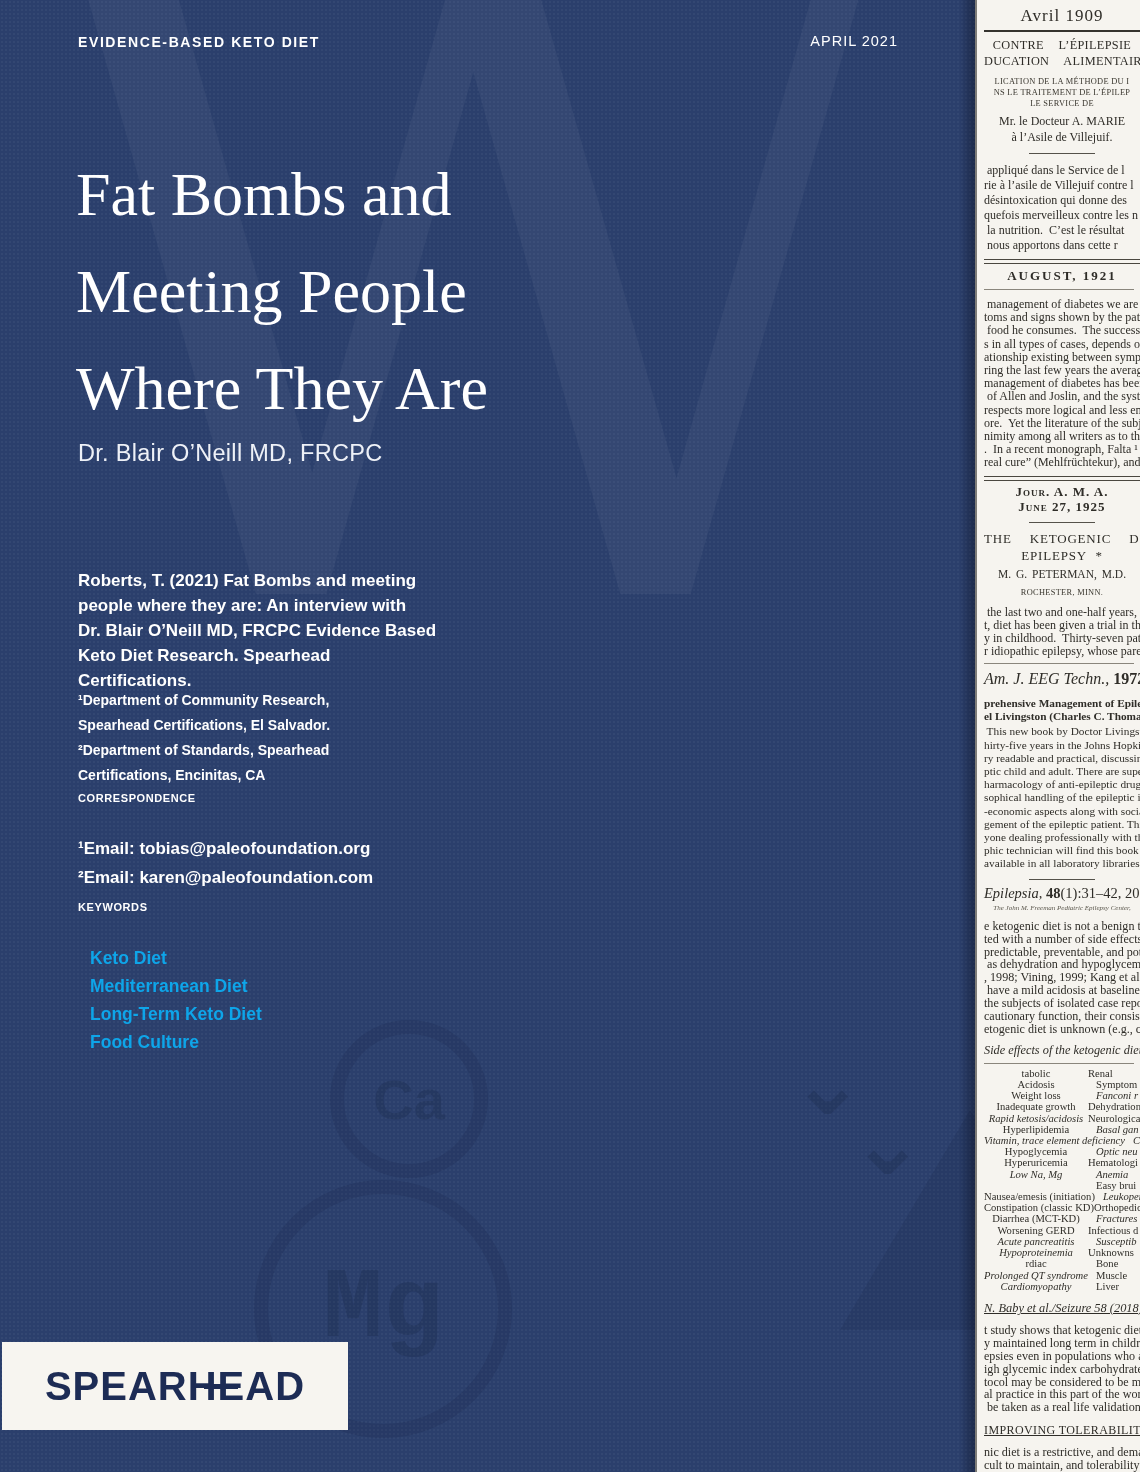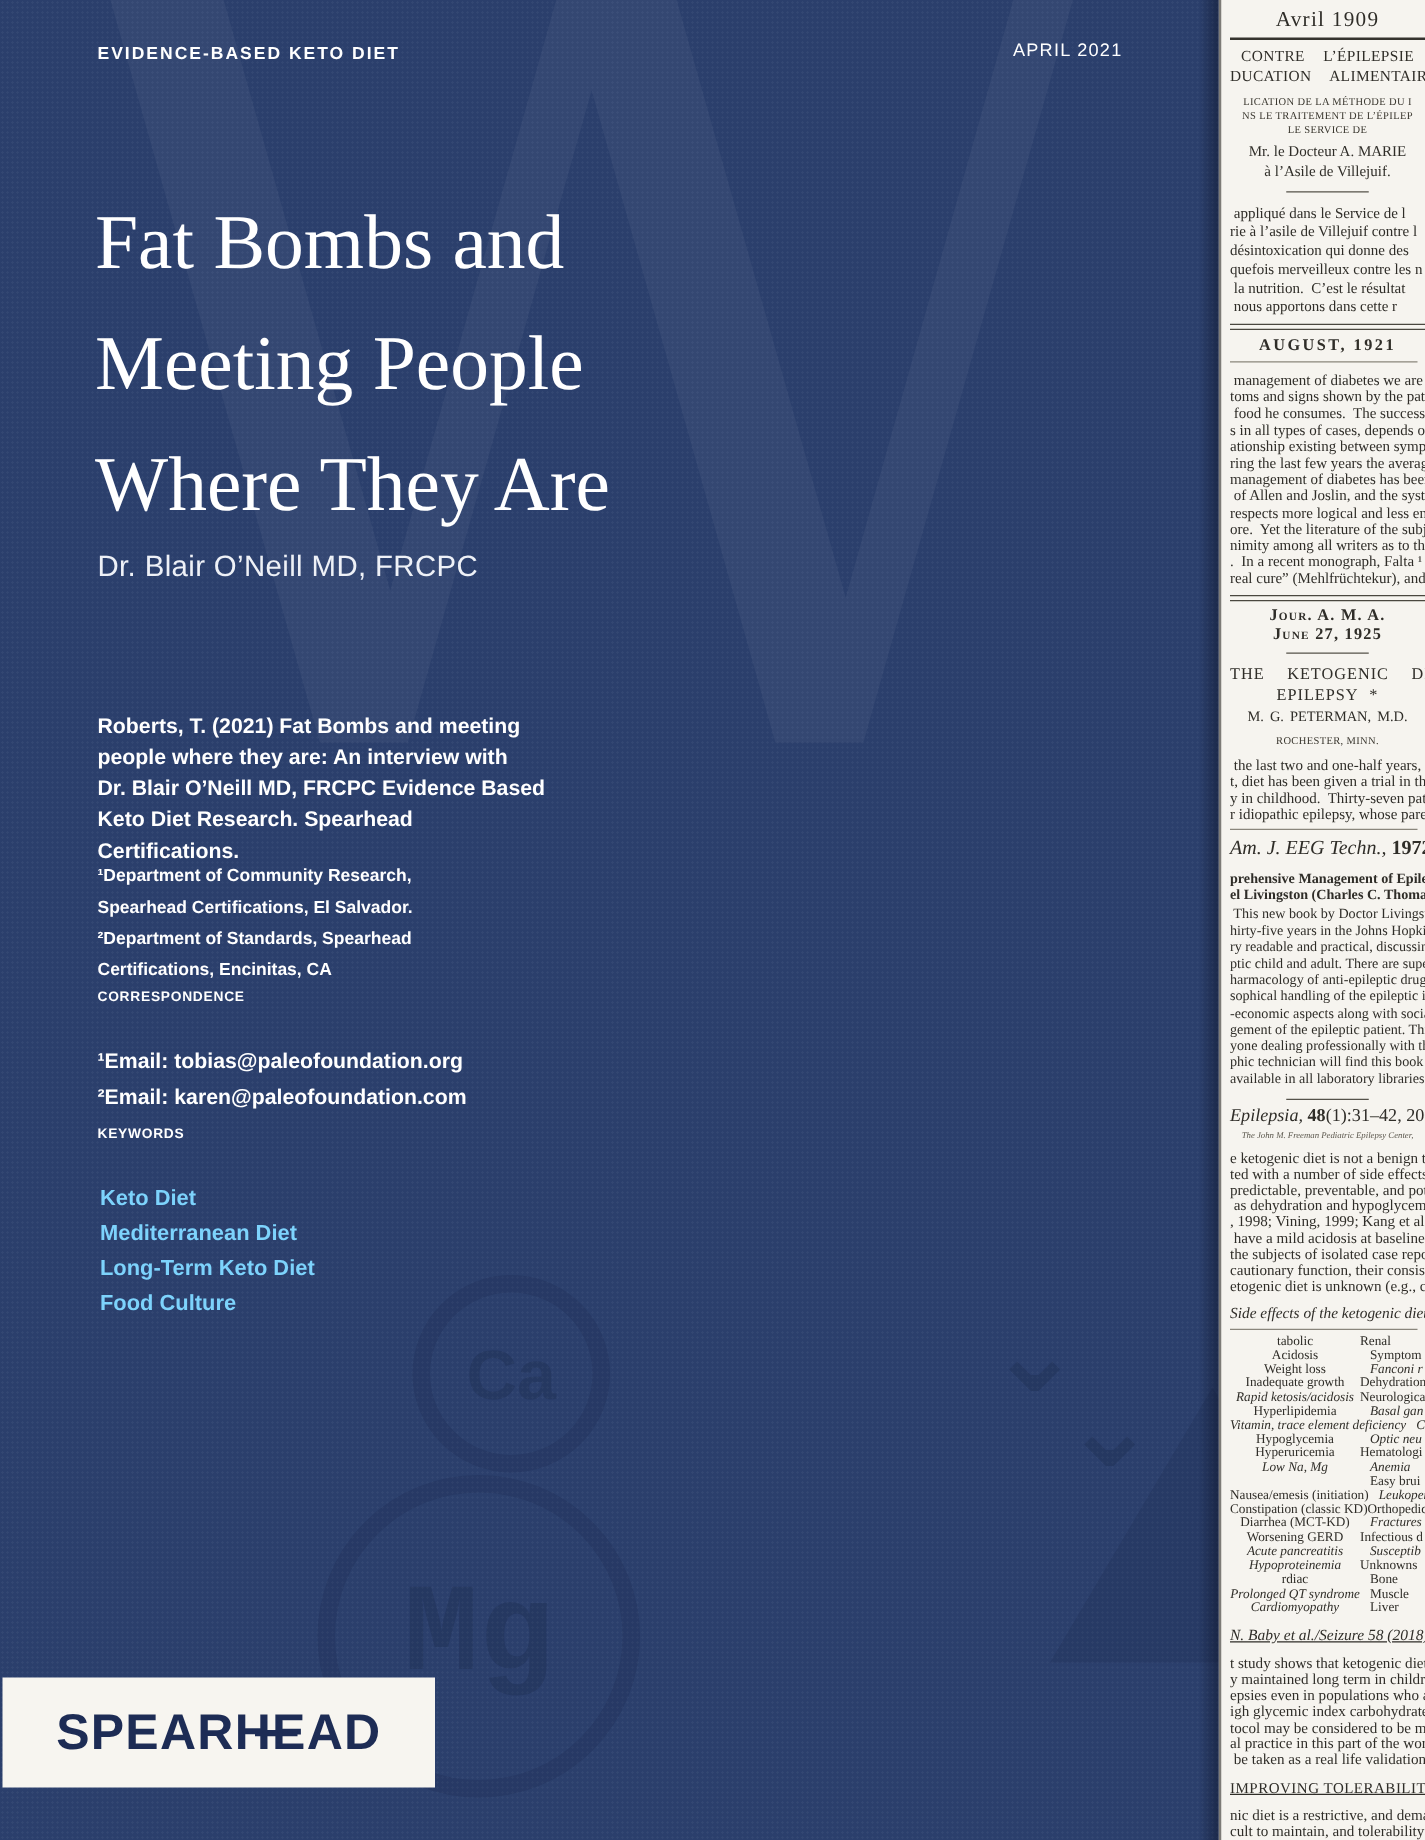--- a/index.html
+++ b/index.html
@@ -28,21 +28,21 @@
     font-weight:400;font-size:62px;line-height:97px;white-space:pre-line;}
   .author{position:absolute;left:78px;top:440px;color:#eef1f7;font-size:23.5px;font-weight:400;letter-spacing:.3px;}
   .citation{position:absolute;left:78px;top:568px;width:420px;color:#fff;font-size:17px;line-height:25px;
     font-weight:600;white-space:pre-line;}
   .affil{position:absolute;left:78px;top:688px;width:420px;color:#fff;font-size:14px;line-height:25px;
     font-weight:600;white-space:pre-line;}
   .shead{position:absolute;left:78px;color:#fff;font-size:11px;font-weight:700;letter-spacing:.6px;}
   .corr{top:792px;}
   .kw{top:901px;}
   .emails{position:absolute;left:78px;top:834px;color:#fff;font-size:17px;line-height:29px;font-weight:600;white-space:pre-line;}
-  .kwlist{position:absolute;left:80px;top:944px;color:#7dd3fc;font-size:17.5px;line-height:28px;font-weight:600;white-space:pre-line;}
+  .kwlist{position:absolute;left:90px;top:944px;color:#0ea5e9;font-size:17.5px;line-height:28px;font-weight:600;white-space:pre-line;}
 
   .logo-box{position:absolute;left:2px;top:1342px;width:346px;height:88px;background:#f7f5f0;
     display:flex;align-items:center;justify-content:center;}
   .logo-text{position:relative;color:#1d2c55;font-size:40px;font-weight:800;letter-spacing:1px;
     font-family:"Liberation Sans",sans-serif;}
   .logo-text::after{content:"";position:absolute;left:61%;top:46%;width:34px;height:5px;background:#1d2c55;}
 
   .page-edge{position:absolute;left:959px;top:0;width:16px;height:1472px;
     background:linear-gradient(to right, rgba(0,0,0,0), rgba(0,0,10,0.35));}
 

